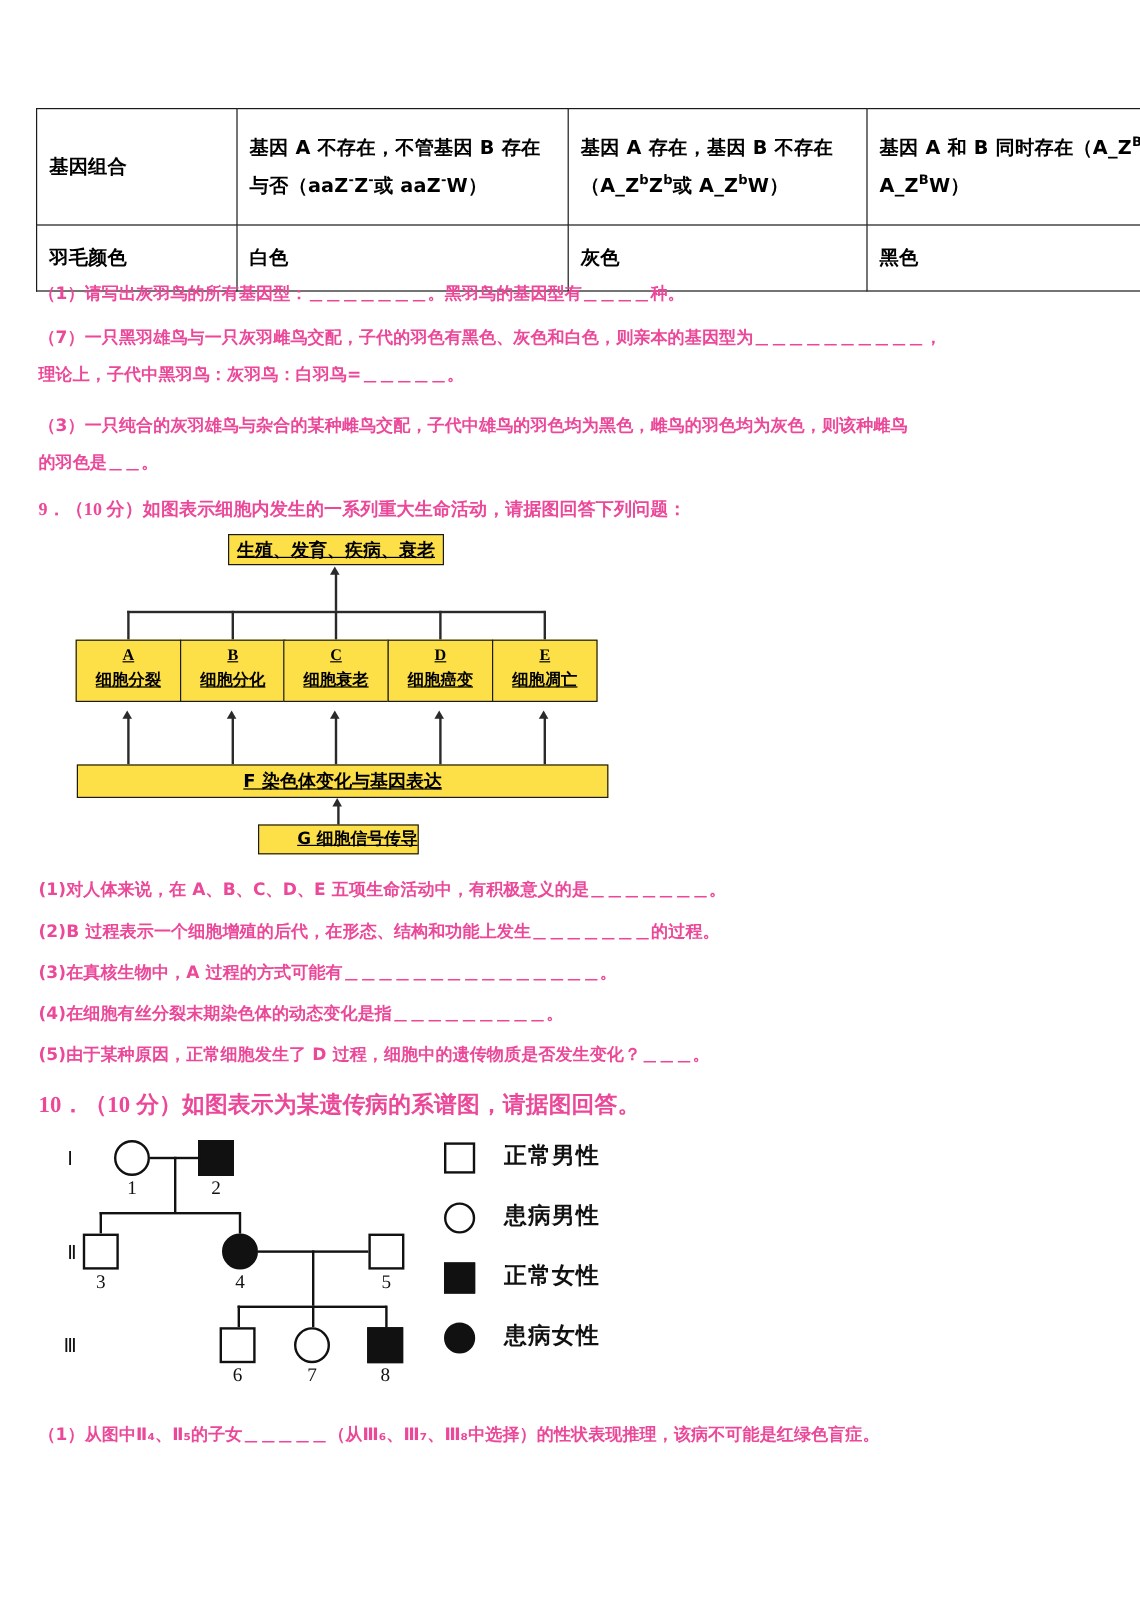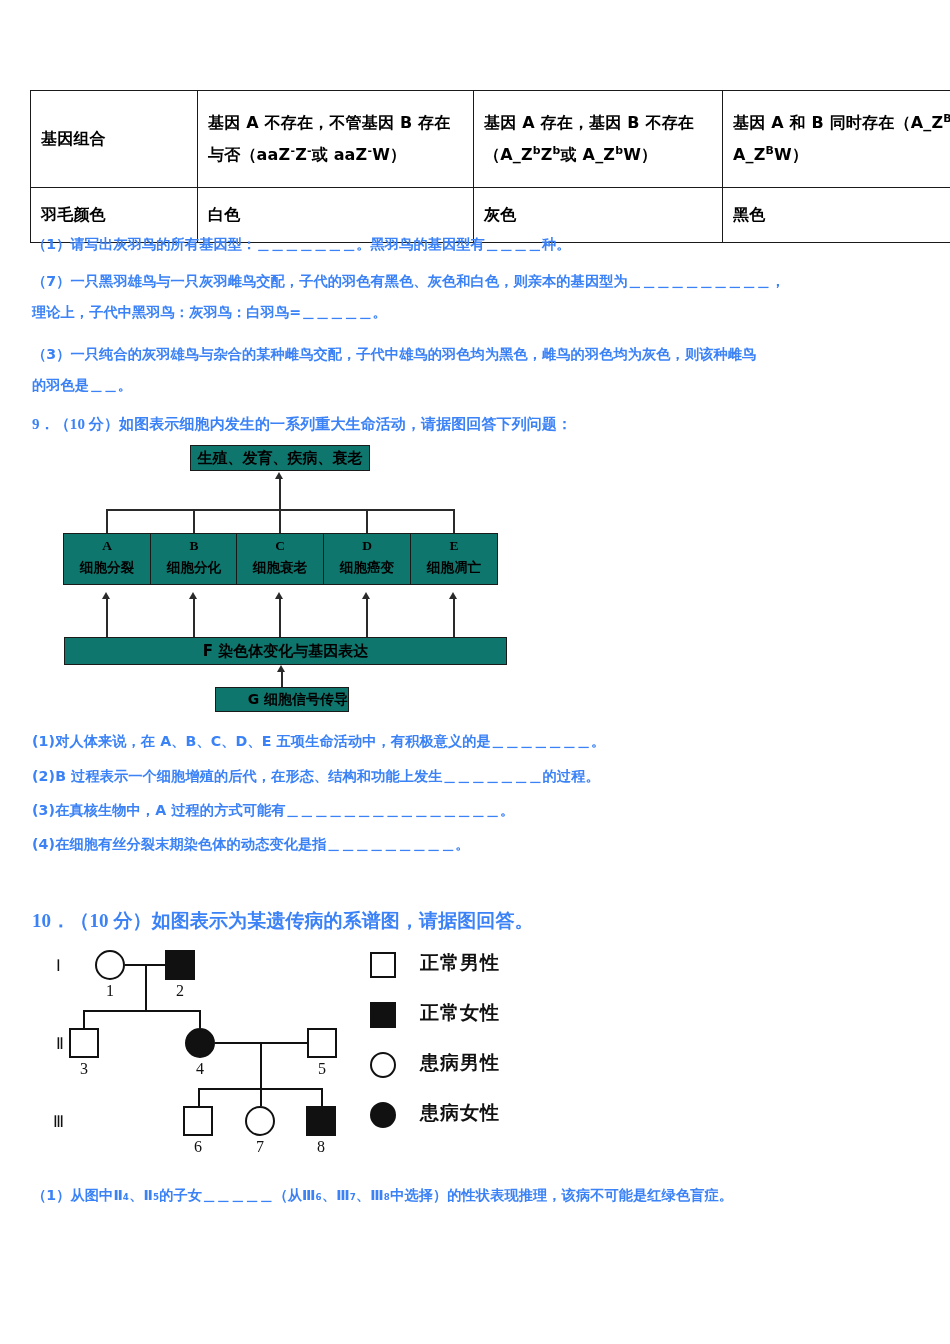--- a/index.html
+++ b/index.html
@@ -52,40 +52,41 @@
 
   
   .qline {
     position: absolute;
     left: 32px;
     font-family: "DejaVu Sans", sans-serif;
     font-size: 14.2px;
     font-weight: bold;
     letter-spacing: 0.1px;
     white-space: nowrap;
-    color: #3b82f6;
+    color: #ec4899;
   }
 
   
   .diagram1 {
     position: absolute;
     left: 60px;
     top: 445px;
     width: 470px;
     height: 265px;
   }
   .dbox {
     position: absolute;
     border: 1.6px solid #1a1a1a;
-    background: #0f766e;
+    background: #fde047;
     box-sizing: border-box;
     font-family: "DejaVu Sans", sans-serif;
     font-weight: bold;
     text-align: center;
     color: #000;
+    text-decoration: underline;
   }
   .dbox.top {
     left: 130px; top: 0px; width: 180px; height: 26px;
     font-size: 15px; line-height: 24px;
   }
   .dbox.mid {
     top: 88px; width: 88px; height: 52px;
     font-size: 13.6px; line-height: 1.52; padding-top: 2px;
   }
   .dbox .letter { display: block; font-size: 13.5px; font-family: "Liberation Serif", serif; font-weight: bold; }
@@ -266,20 +267,21 @@
     <div class="conn vline" style="left:221px; top:226px; height:17px;"></div>
     <div class="arrow-up" style="left:217px; top:220px;"></div>
 
     <div class="dbox small">G 细胞信号传导</div>
   </div>
 
   <div class="qline" style="top:732px;">(1)对人体来说，在 A、B、C、D、E 五项生命活动中，有积极意义的是＿＿＿＿＿＿＿。</div>
   <div class="qline" style="top:767px;">(2)B 过程表示一个细胞增殖的后代，在形态、结构和功能上发生＿＿＿＿＿＿＿的过程。</div>
   <div class="qline" style="top:801px;">(3)在真核生物中，A 过程的方式可能有＿＿＿＿＿＿＿＿＿＿＿＿＿＿＿。</div>
   <div class="qline" style="top:835px;">(4)在细胞有丝分裂末期染色体的动态变化是指＿＿＿＿＿＿＿＿＿。</div>
+  <div class="qline" style="top:869px;">(5)由于某种原因，正常细胞发生了 D 过程，细胞中的遗传物质是否发生变化？＿＿＿。</div>
 
   <div class="qline" style="top:908px; font-family:'Liberation Serif',serif; font-size:19px;">10．（10 分）如图表示为某遗传病的系谱图，请据图回答。</div>
 
   <div class="pedigree">
 
     <div class="roman" style="left:6px;  top:16px;">Ⅰ</div>
     <div class="roman" style="left:6px;  top:94px;">Ⅱ</div>
     <div class="roman" style="left:3px;  top:172px;">Ⅲ</div>
 
     <div class="ci" style="left:45px; top:10px;"></div>
@@ -322,26 +324,26 @@
     <div class="sq filled" style="left:256px; top:166px;"></div>
     <div class="pnum" style="left:261px; top:198px;">8</div>
   </div>
 
   <div class="legend">
     <div class="leg-row">
       <div class="leg-sym leg-sq"></div>
       <div class="leg-label">正常男性</div>
     </div>
     <div class="leg-row">
+      <div class="leg-sym leg-ci"></div>
+      <div class="leg-label">患病男性</div>
+    </div>
+    <div class="leg-row">
       <div class="leg-sym leg-sq filled"></div>
       <div class="leg-label">正常女性</div>
-    </div>
-    <div class="leg-row">
-      <div class="leg-sym leg-ci"></div>
-      <div class="leg-label">患病男性</div>
     </div>
     <div class="leg-row">
       <div class="leg-sym leg-ci filled"></div>
       <div class="leg-label">患病女性</div>
     </div>
   </div>
 
   <div class="qline" style="top:1186px;">（1）从图中Ⅱ₄、Ⅱ₅的子女＿＿＿＿＿（从Ⅲ₆、Ⅲ₇、Ⅲ₈中选择）的性状表现推理，该病不可能是红绿色盲症。</div>
 
 </div>

